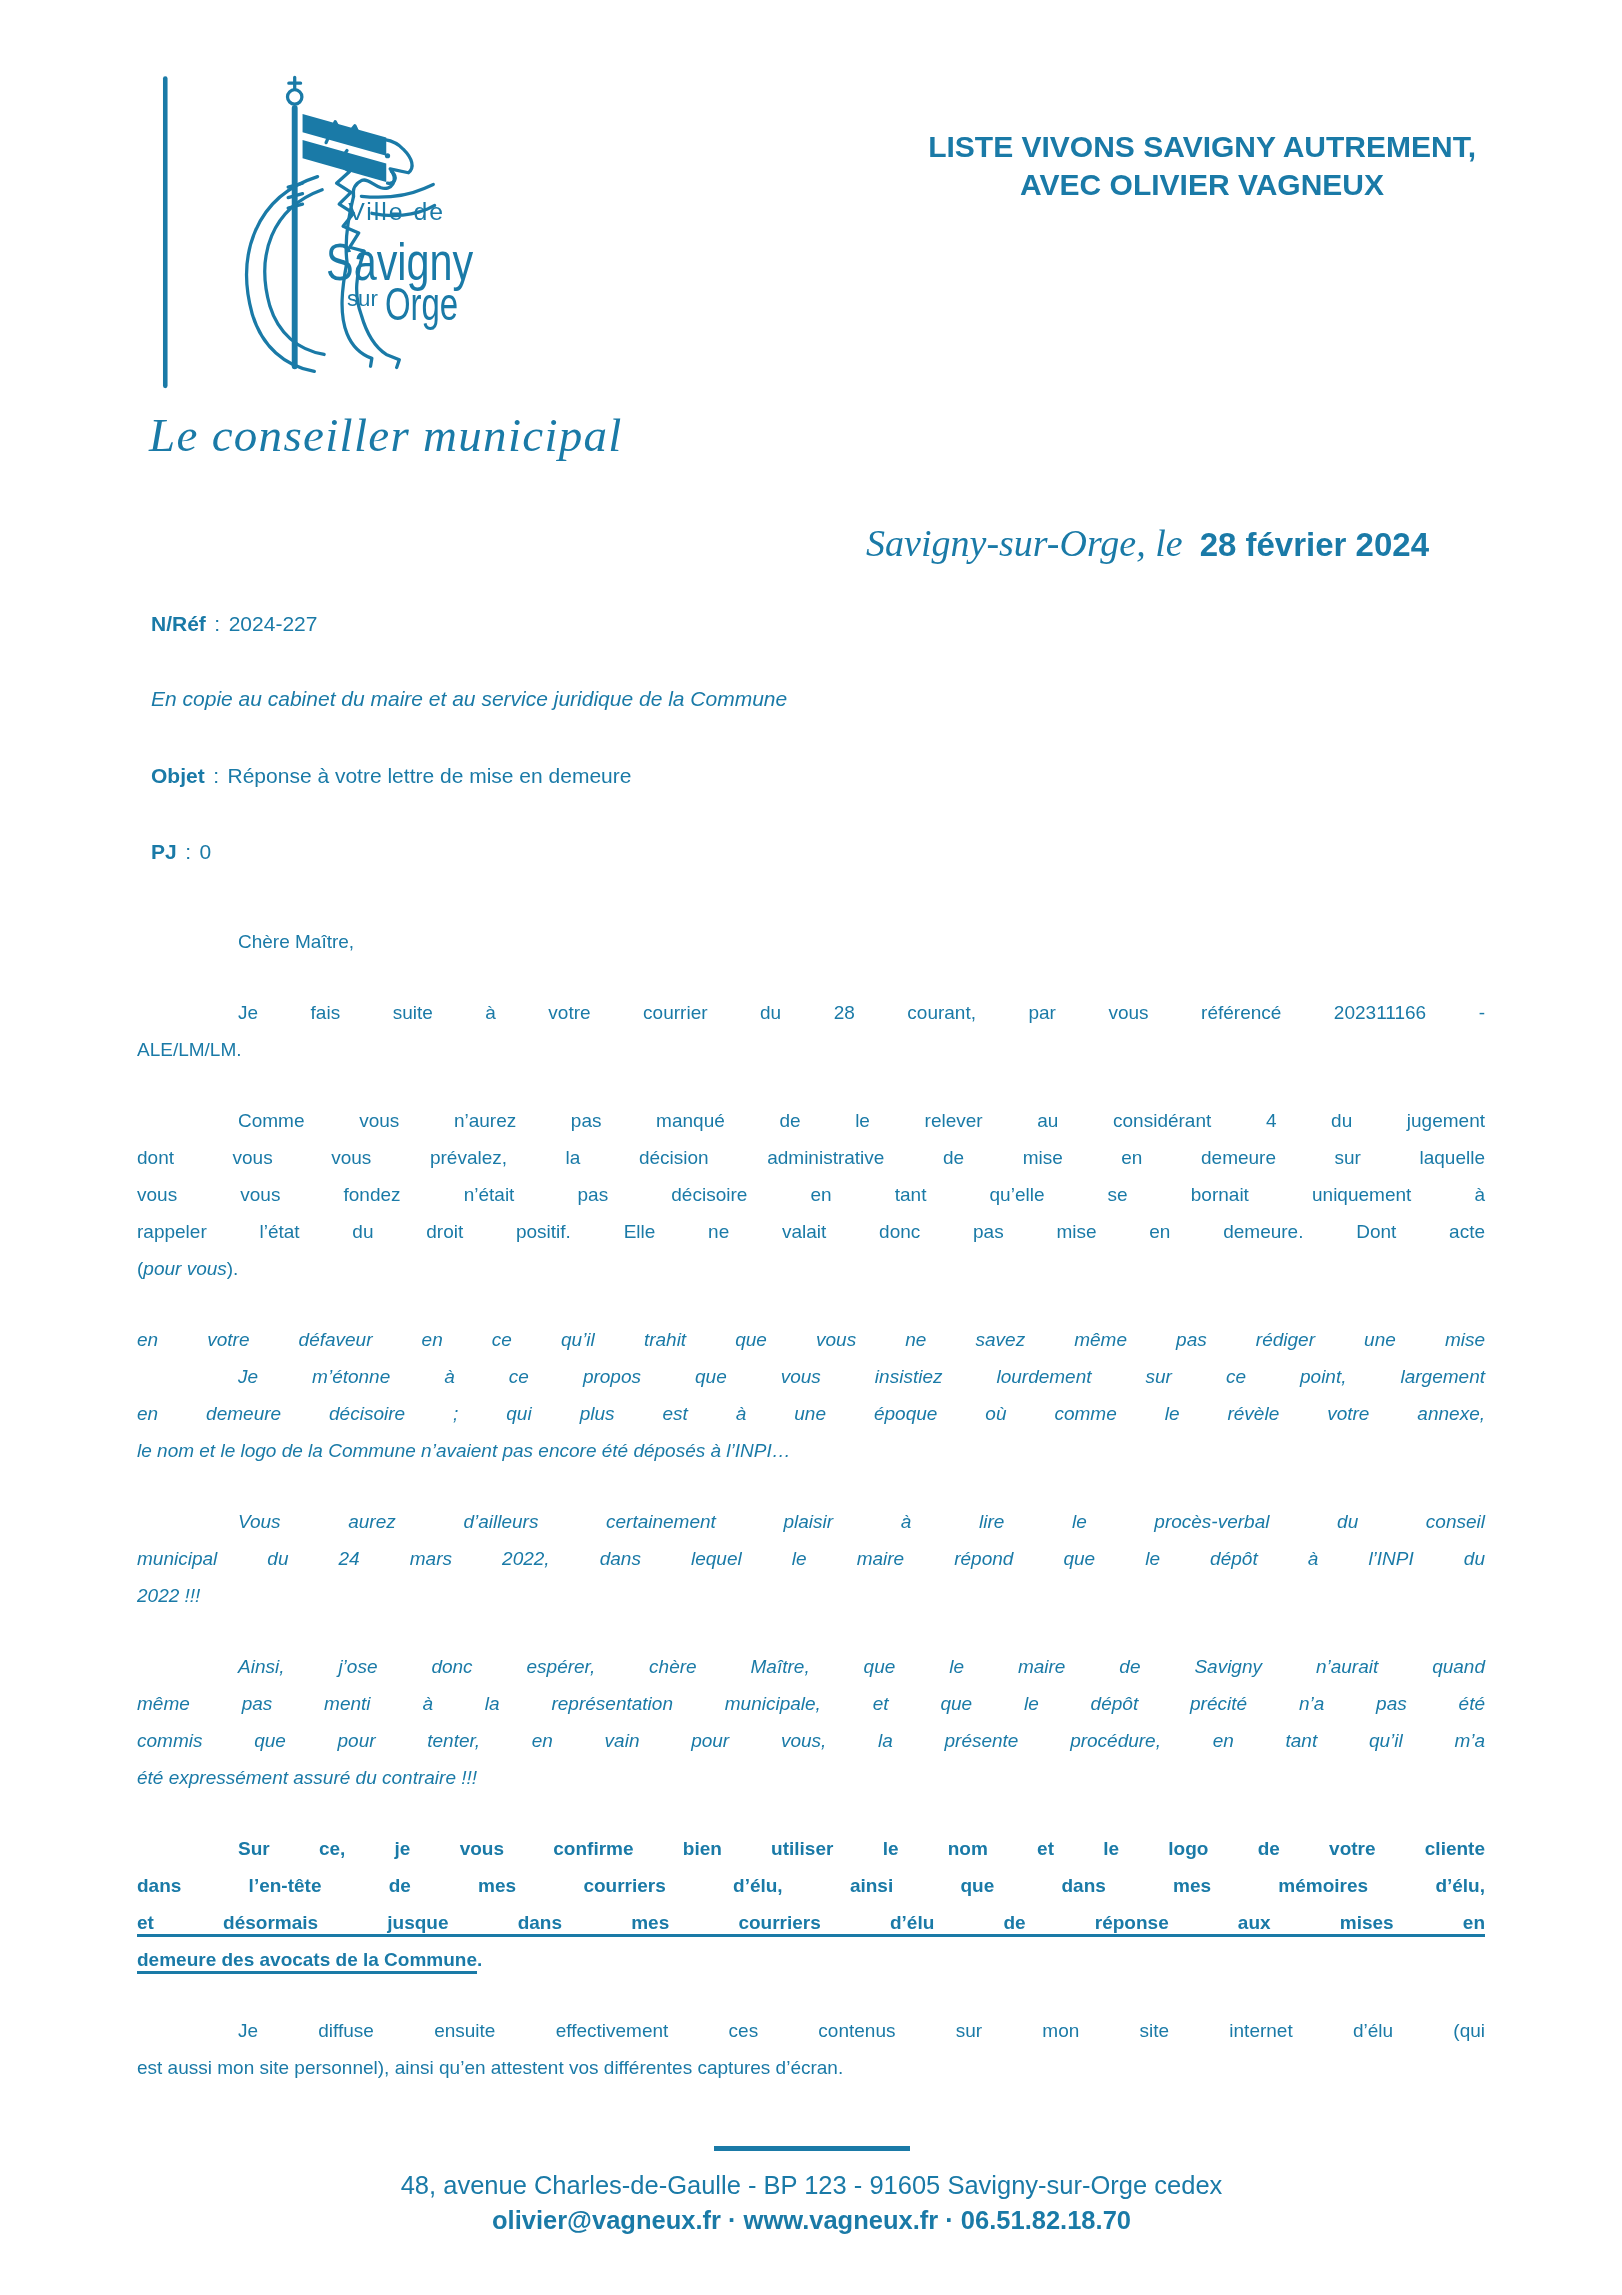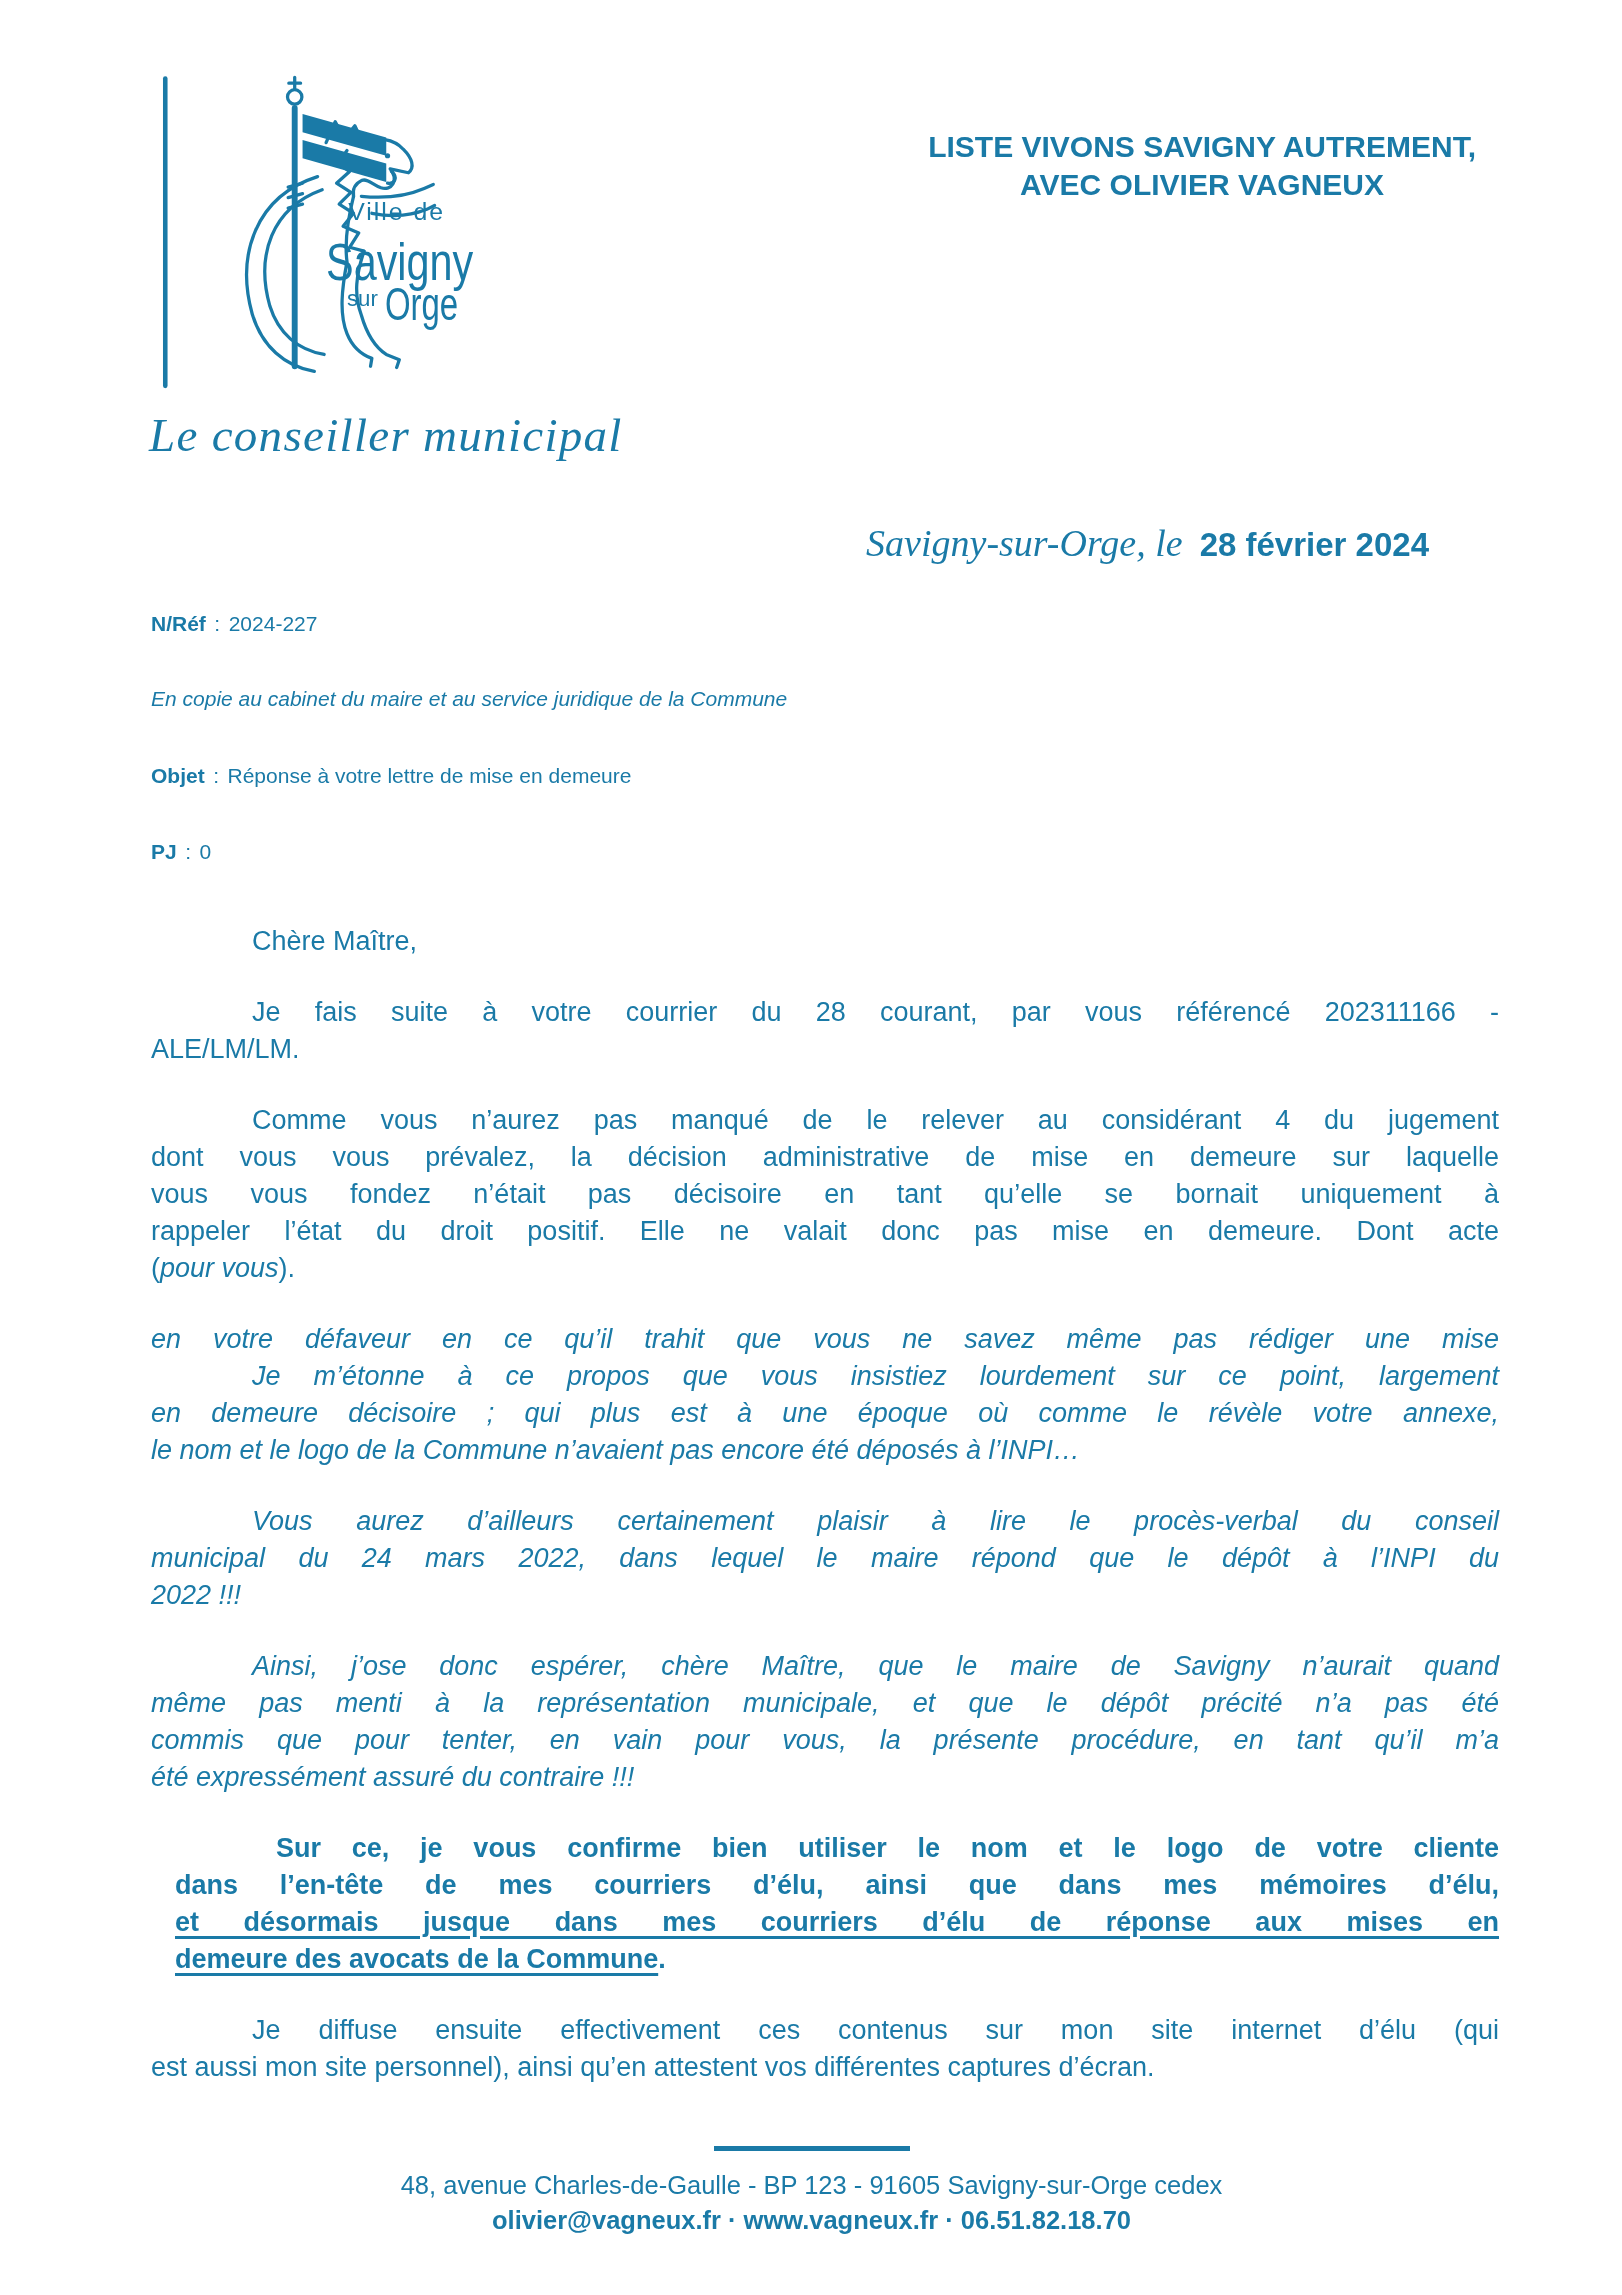--- a/index.html
+++ b/index.html
@@ -25,27 +25,27 @@
   .meta{position:absolute;left:151px;font-size:21px;white-space:nowrap;}
   .meta .lbl{font-weight:700;}
   .meta .colon{margin:0 8.5px;}
   .ref-line{top:612px;}
   .copy-line{top:687px;font-style:italic;
     text-decoration-thickness:2px;text-underline-offset:5.9px;}
   .subject-line{top:764px;}
   .pj-line{top:840px;}
 
   
-  .body{position:absolute;left:151px;top:923px;width:1348px;font-size:27px;line-height:37px;}
+  .body{position:absolute;left:137px;top:923px;width:1348px;font-size:19px;line-height:37px;}
   .para{margin:0 0 34px 0;}
   .line{text-align:justify;text-align-last:justify;}
   .line.first{text-indent:101px;}
   .line.last{text-align-last:left;}
   .italic{font-style:italic;}
-  .bold{font-weight:700;margin-left:24px;}
+  .bold{font-weight:700;}
   .uline{text-decoration:underline;text-decoration-thickness:2.6px;text-underline-offset:5.2px;}
 
   
   .footer{position:absolute;left:0;right:0;top:2146px;text-align:center;font-size:25.5px;line-height:35px;}
   .footer-rule{width:196px;height:4.6px;background:#1a7aa7;margin:0 auto 17px auto;}
   .footer .bold-line{font-weight:700;}
 </style>
 </head>
 <body>
 

